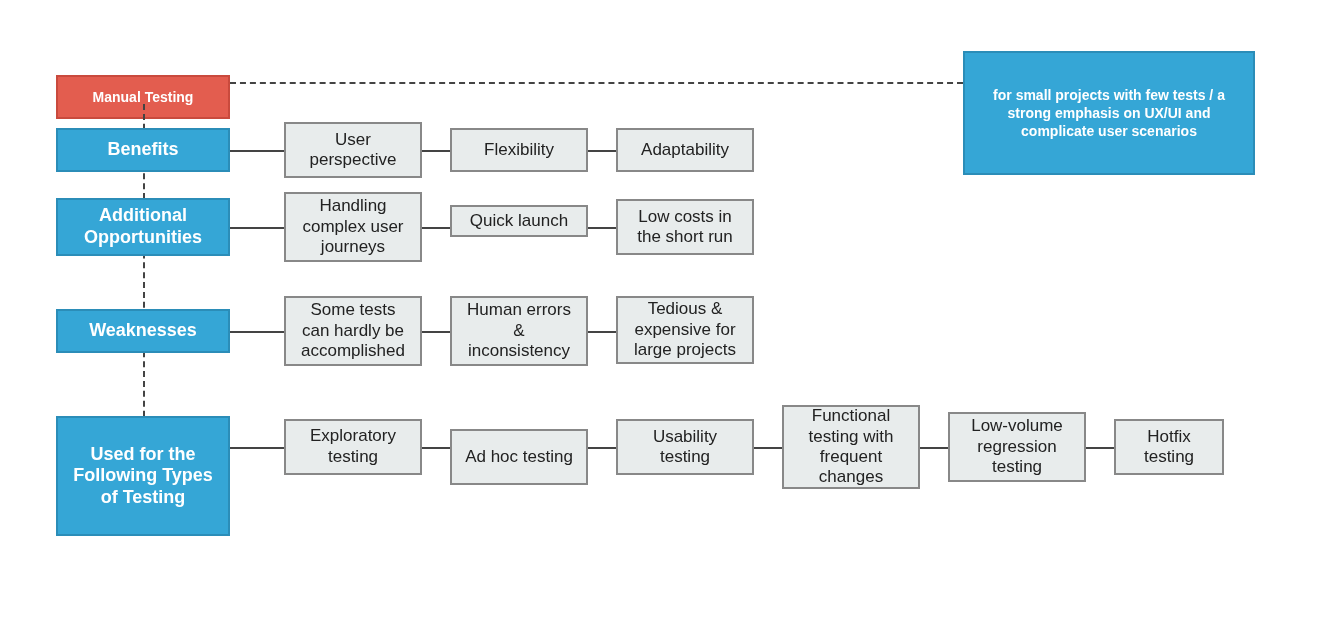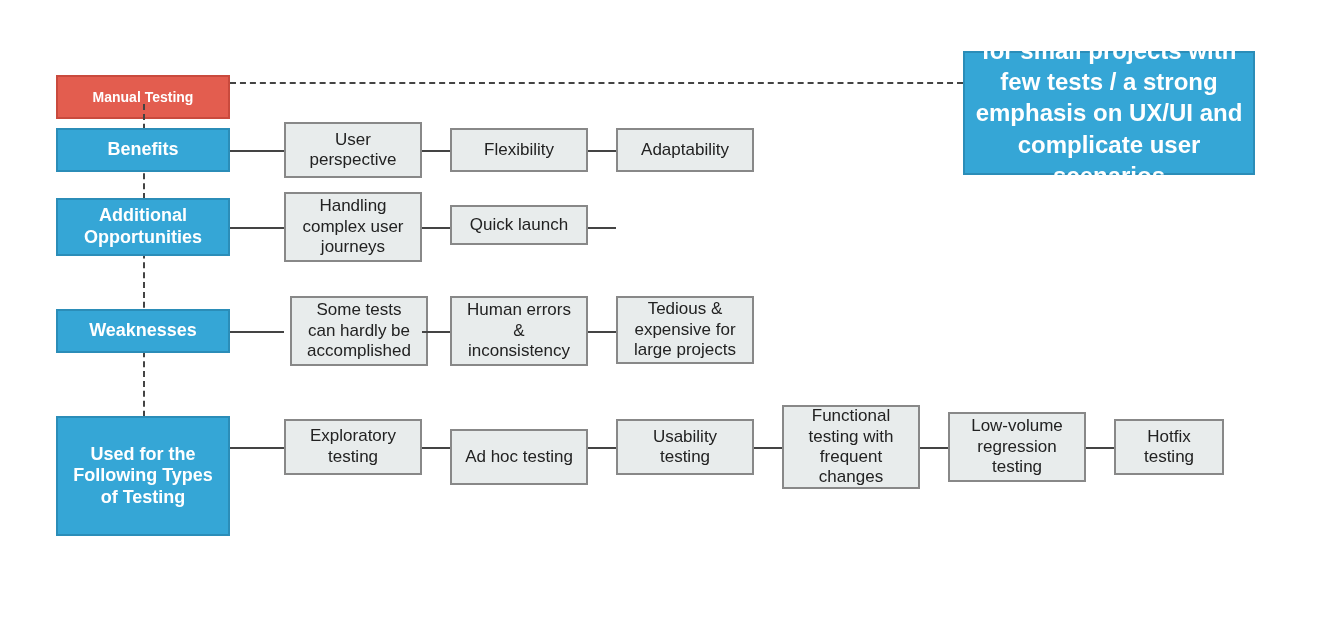--- a/index.html
+++ b/index.html
@@ -39,21 +39,21 @@
       background: #35a6d6;
       color: #fff;
       font-weight: 700;
       font-size: 18px;
       border-color: #2b8db8;
     }
     .box-blue-lg {
       background: #35a6d6;
       color: #fff;
       font-weight: 700;
-      font-size: 24px;
+      font-size: 14px;
       border-color: #2b8db8;
       line-height: 1.3;
     }
     .box-grey {
       background: #e8ecec;
       color: #222;
       border-color: #888;
       font-size: 17px;
     }
     .hline {
@@ -106,30 +106,33 @@
   </div>
 
   <div class="box box-blue" style="left:56px; top:198px; width:174px; height:58px;">
     <span>Additional Opportunities</span>
   </div>
   <div class="hline" style="left:230px; top:227px; width:54px;"></div>
   <div class="box box-grey" style="left:284px; top:192px; width:138px; height:70px;">
     <span>Handling complex user journeys</span>
   </div>
   <div class="hline" style="left:422px; top:227px; width:28px;"></div>
-  <div class="box box-grey" style="left:450px; top:205px; width:138px; height:40px;">
+  <div class="box box-grey" style="left:450px; top:205px; width:138px; height:32px;">
     <span>Quick launch</span>
   </div>
   <div class="hline" style="left:588px; top:227px; width:28px;"></div>
+  <div class="box box-grey" style="left:616px; top:199px; width:138px; height:56px;">
+    <span>Low costs in the short run</span>
+  </div>
 
   <div class="box box-blue" style="left:56px; top:309px; width:174px; height:44px;">
     <span>Weaknesses</span>
   </div>
   <div class="hline" style="left:230px; top:331px; width:54px;"></div>
-  <div class="box box-grey" style="left:284px; top:296px; width:138px; height:70px;margin-left:6px;">
+  <div class="box box-grey" style="left:284px; top:296px; width:138px; height:70px;">
     <span>Some tests can hardly be accomplished</span>
   </div>
   <div class="hline" style="left:422px; top:331px; width:28px;"></div>
   <div class="box box-grey" style="left:450px; top:296px; width:138px; height:70px;">
     <span>Human errors &amp; inconsistency</span>
   </div>
   <div class="hline" style="left:588px; top:331px; width:28px;"></div>
   <div class="box box-grey" style="left:616px; top:296px; width:138px; height:68px;">
     <span>Tedious &amp; expensive for large projects</span>
   </div>

